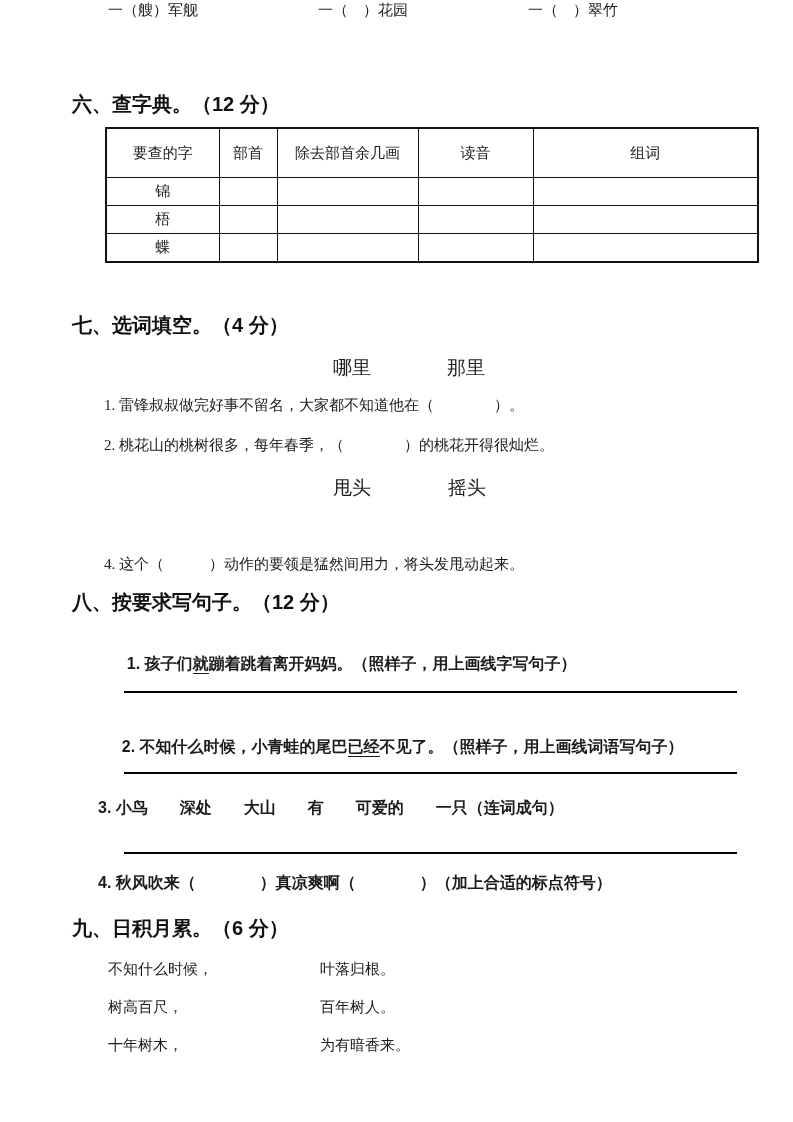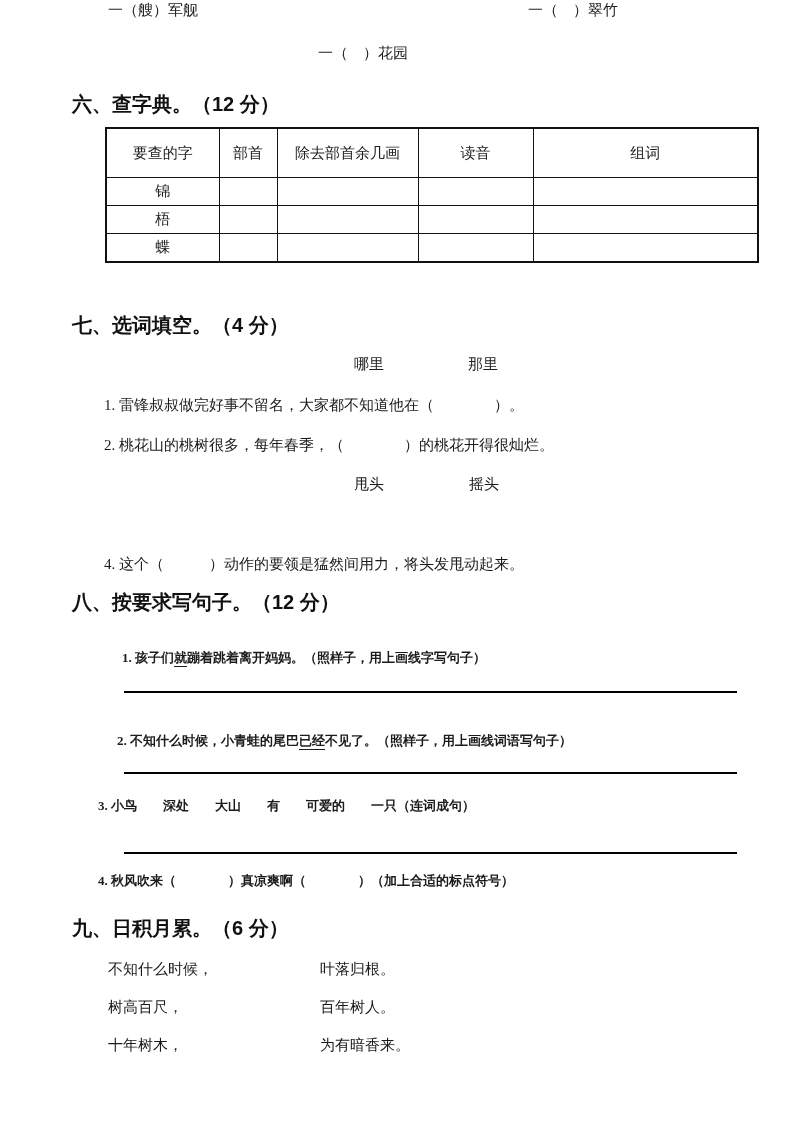--- a/index.html
+++ b/index.html
@@ -7,46 +7,46 @@
     position:relative; width:793px; height:1122px; background:#ffffff;
     font-family:"Liberation Serif", serif; color:#1b1b1b; overflow:hidden;
   }
   .abs { position:absolute; }
   .body-text { font-size:15px; line-height:1.25; white-space:pre; }
   .heading {
     font-family:"Liberation Sans", sans-serif; font-weight:700;
     font-size:20px; line-height:1.2; white-space:pre; color:#111;
   }
   .sans-q {
-    font-family:Liberation Serif, serif; font-weight:600;
-    font-size:13px; line-height:1.3; white-space:pre;
+    font-family:Liberation Sans, sans-serif; font-weight:600;
+    font-size:16px; line-height:1.3; white-space:pre;
   }
   .ul-word { border-bottom:1.6px solid #1b1b1b; padding-bottom:1px; }
   .answer-line { width:613px; height:0; border-top:2px solid #000; }
   table.lookup {
     border-collapse:collapse; table-layout:fixed; width:652px;
     border:2px solid #111;
     font-family:Liberation Serif, serif;
   }
   table.lookup th, table.lookup td {
     border:1.5px solid #111; text-align:center; vertical-align:middle;
     font-size:15px; font-weight:normal; padding:0;
   }
   table.lookup th { height:48px; }
   table.lookup td { height:27px; }
-  .wb-word { font-size:15px; white-space:pre;margin-left:21px; }
+  .wb-word { font-size:19px; white-space:pre; }
 </style>
 </head>
 <body>
 
 <div class="page">
 
   <div class="abs" style="left:0; top:62; width:663px; height:22px;">
     <span class="abs body-text" style="left:108px; top:1px;">一（艘）军舰</span>
-    <span class="abs body-text" style="left:318px; top:1px;margin-top:43px;">一（　）花园</span>
+    <span class="abs body-text" style="left:318px; top:1px;">一（　）花园</span>
     <span class="abs body-text" style="left:528px; top:1px;">一（　）翠竹</span>
   </div>
 
   <div class="abs heading" style="left:72px; top:92px;">六、查字典。（12 分）</div>
 
   <table class="lookup abs" style="left:105px; top:127px;">
     <colgroup>
       <col style="width:113px">
         <col style="width:58px">
         <col style="width:141px">

